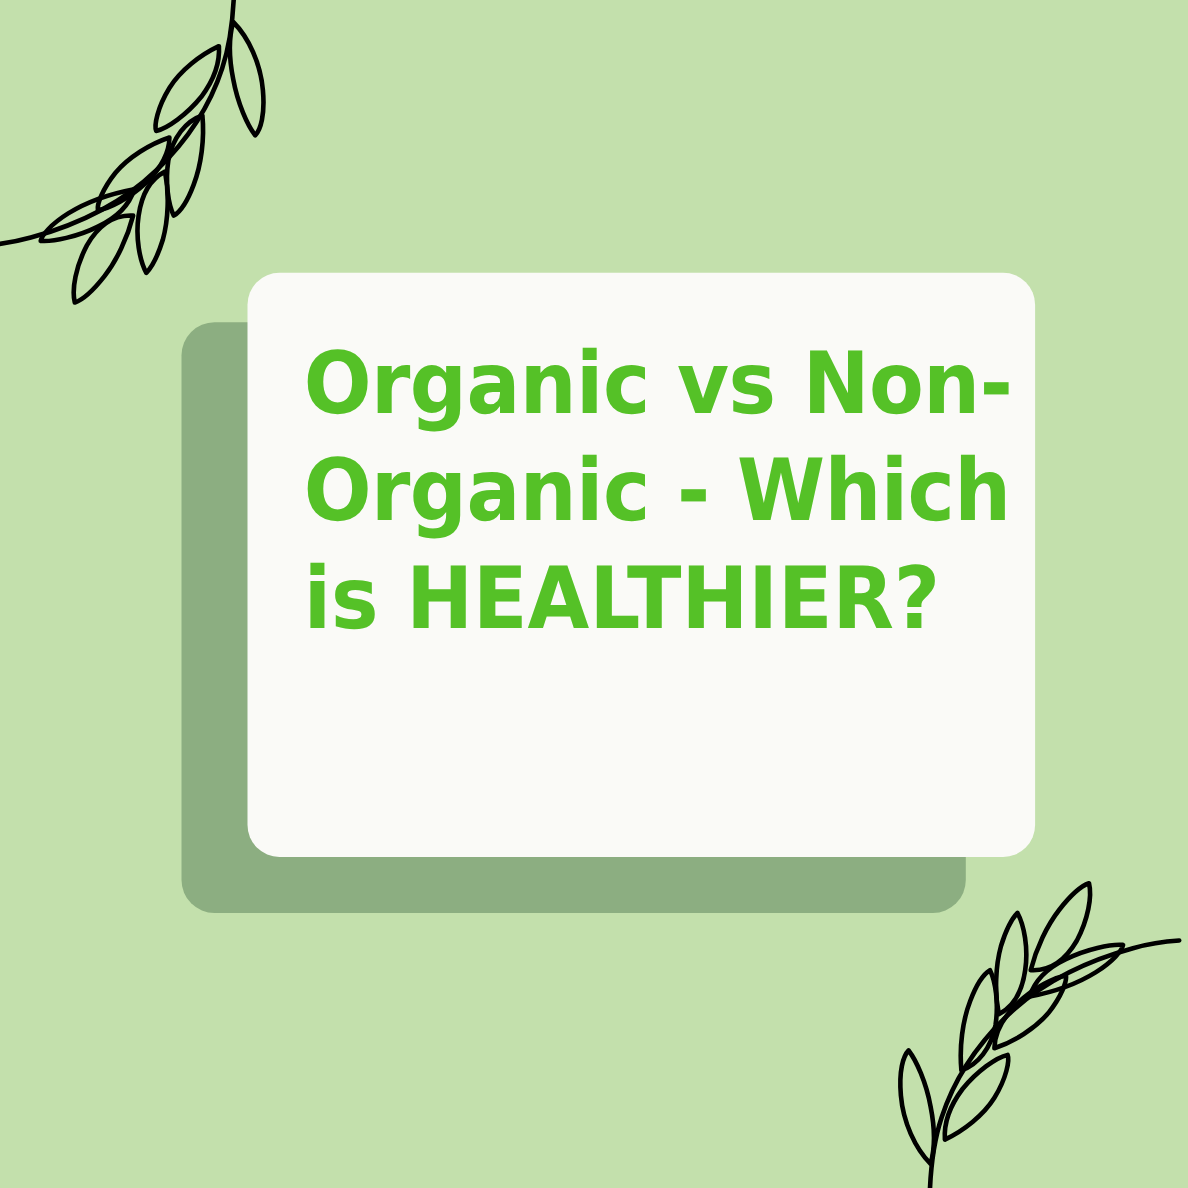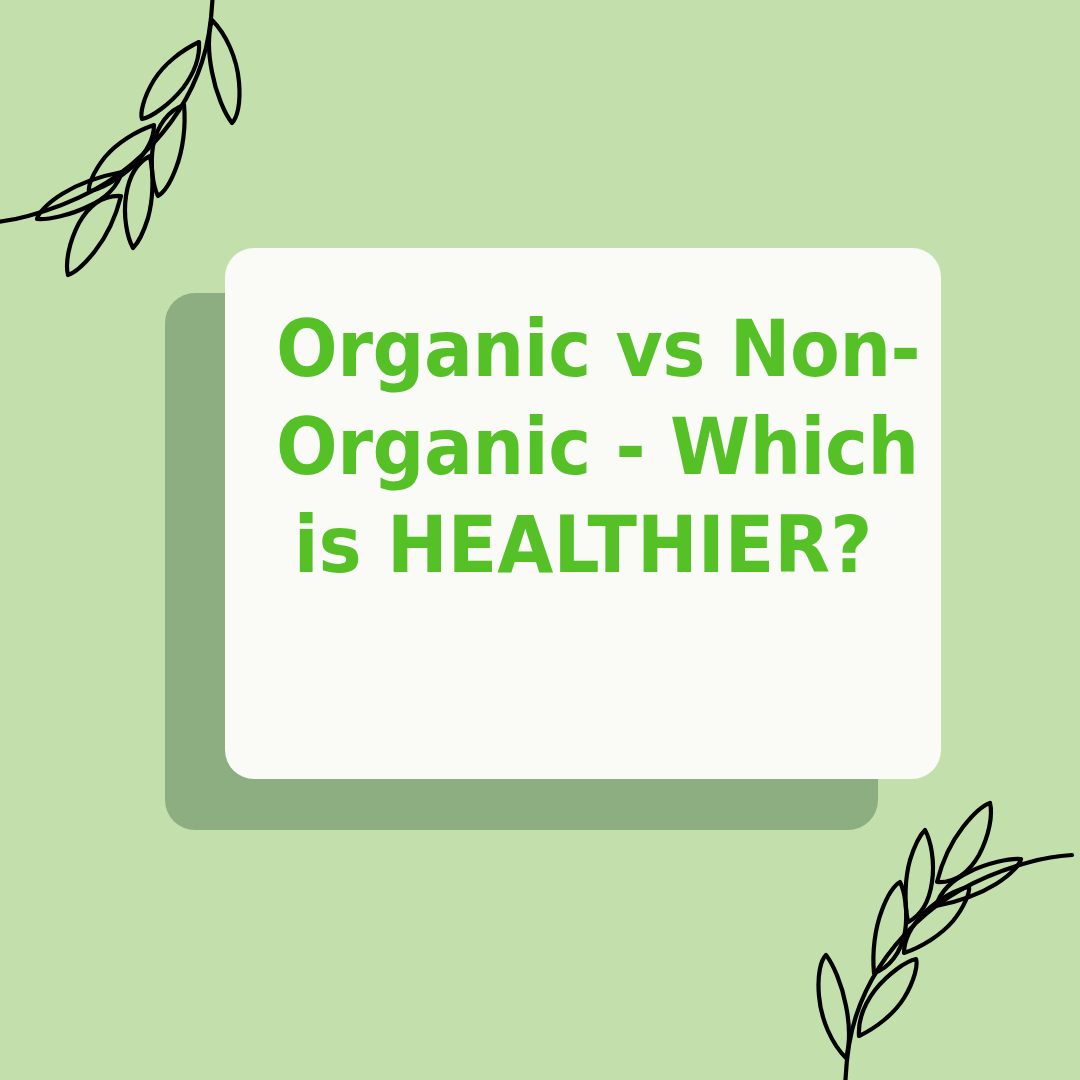--- a/index.html
+++ b/index.html
@@ -60,21 +60,21 @@
     inset:0;
     display:flex;
     flex-direction:column;
     align-items:center;
   }
 
   
   .title-block {
     width:100%;
     margin-top:52px;
-    text-align:center;
+    text-align:left;
     padding:0 28px;
   }
 
   .title-line {
     display:block;
     color:#55c127;
     font-family:"DejaVu Sans", sans-serif;
     font-weight:700;
     font-size:78px;
     line-height:98px;

